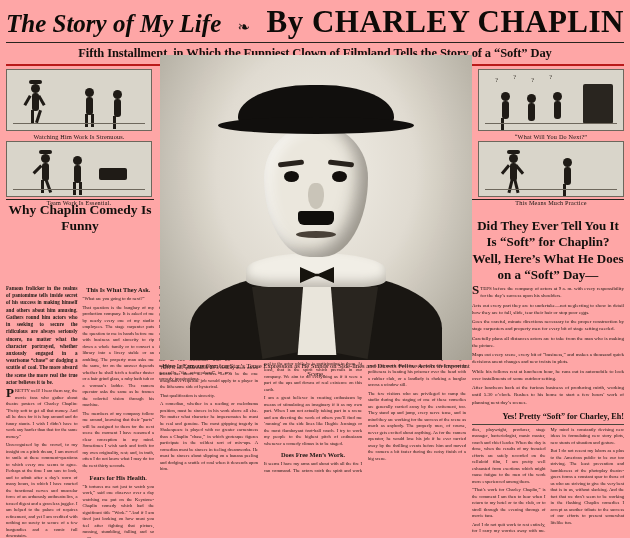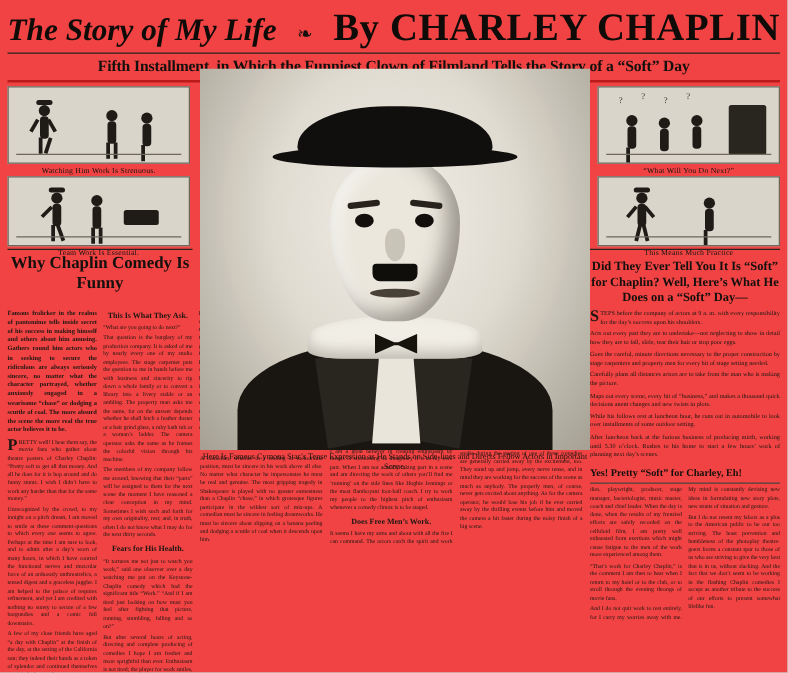--- a/index.html
+++ b/index.html
@@ -11,21 +11,21 @@
     height: 538px;
     background: #cdc8bd;
     font-family: "Liberation Serif", serif;
     color: #15120f;
     overflow: hidden;
   }
   .page {
     position: relative;
     width: 630px;
     height: 538px;
-    background: #ef4444;
+    background: #fca5a5;
     box-sizing: border-box;
     padding: 4px 6px 2px 6px;
     filter: contrast(1.02);
   }
   
   .masthead {
     display: flex;
     align-items: baseline;
     justify-content: space-between;
     border-bottom: 1px solid #2a2520;
@@ -256,25 +256,25 @@
     width: 148px;
     font-weight: bold;
     font-size: 13.5px;
     text-align: center;
     border-top: 1px solid #2a2520;
     padding-top: 2px;
   }
   .col-head-right {
     width: 152px;
     font-weight: bold;
-    font-size: 10px;
+    font-size: 13px;
     text-align: center;
     line-height: 1.25;
     border-top: 1px solid #2a2520;
-    padding-top: 8px;
+    padding-top: 18px;
   }
   .body-row {
     display: flex;
     justify-content: space-between;
     margin-top: 2px;
     height: 300px;
   }
   .colblock {
     font-size: 4.6px;
     line-height: 1.42;
@@ -311,21 +311,21 @@
     float: left;
     font-size: 13px;
     line-height: 10px;
     font-weight: bold;
     padding-right: 1px;
   }
   .rule-thin { border-top: 1px solid #4b453c; margin: 2px 0; }
   .kicker {
     font-weight: bold;
     font-size: 8.2px;
-    text-align: left;
+    text-align: right;
     margin-top: 4px;
     line-height: 1.2;
   }
   p { margin: 0 0 2px 0; }
 </style>
 </head>
 <body>
 
 <div class="page">
 

